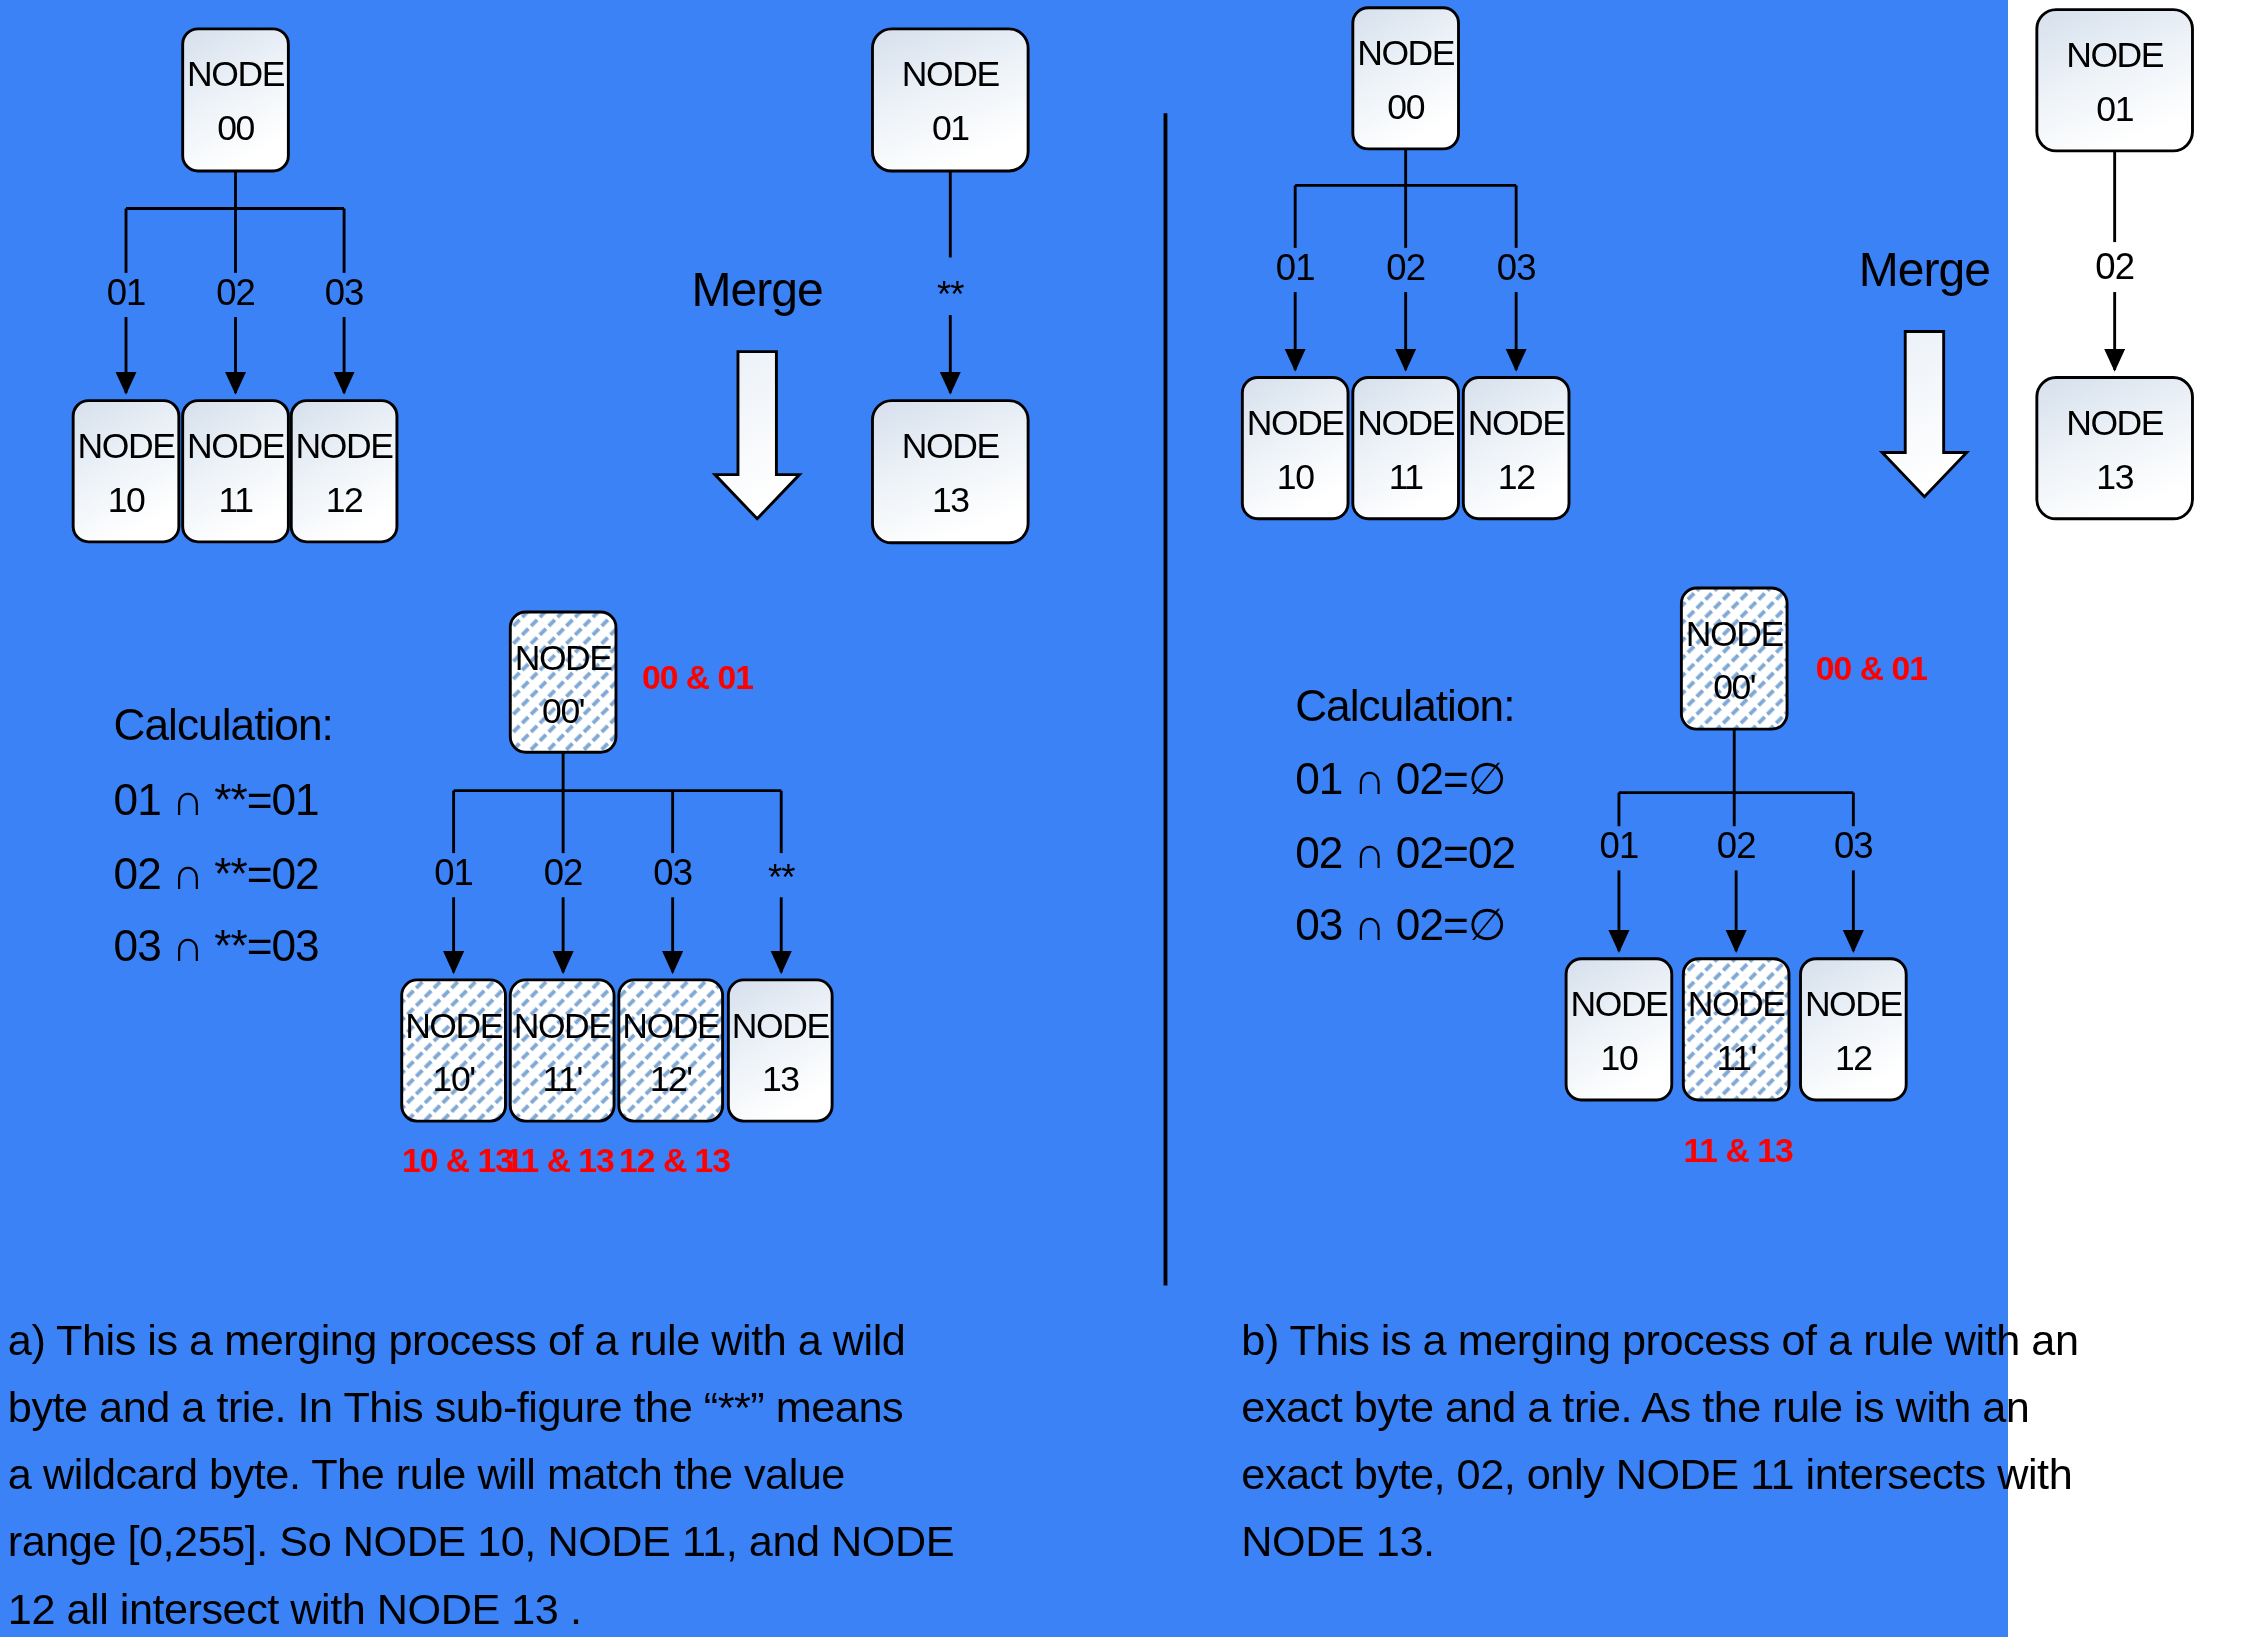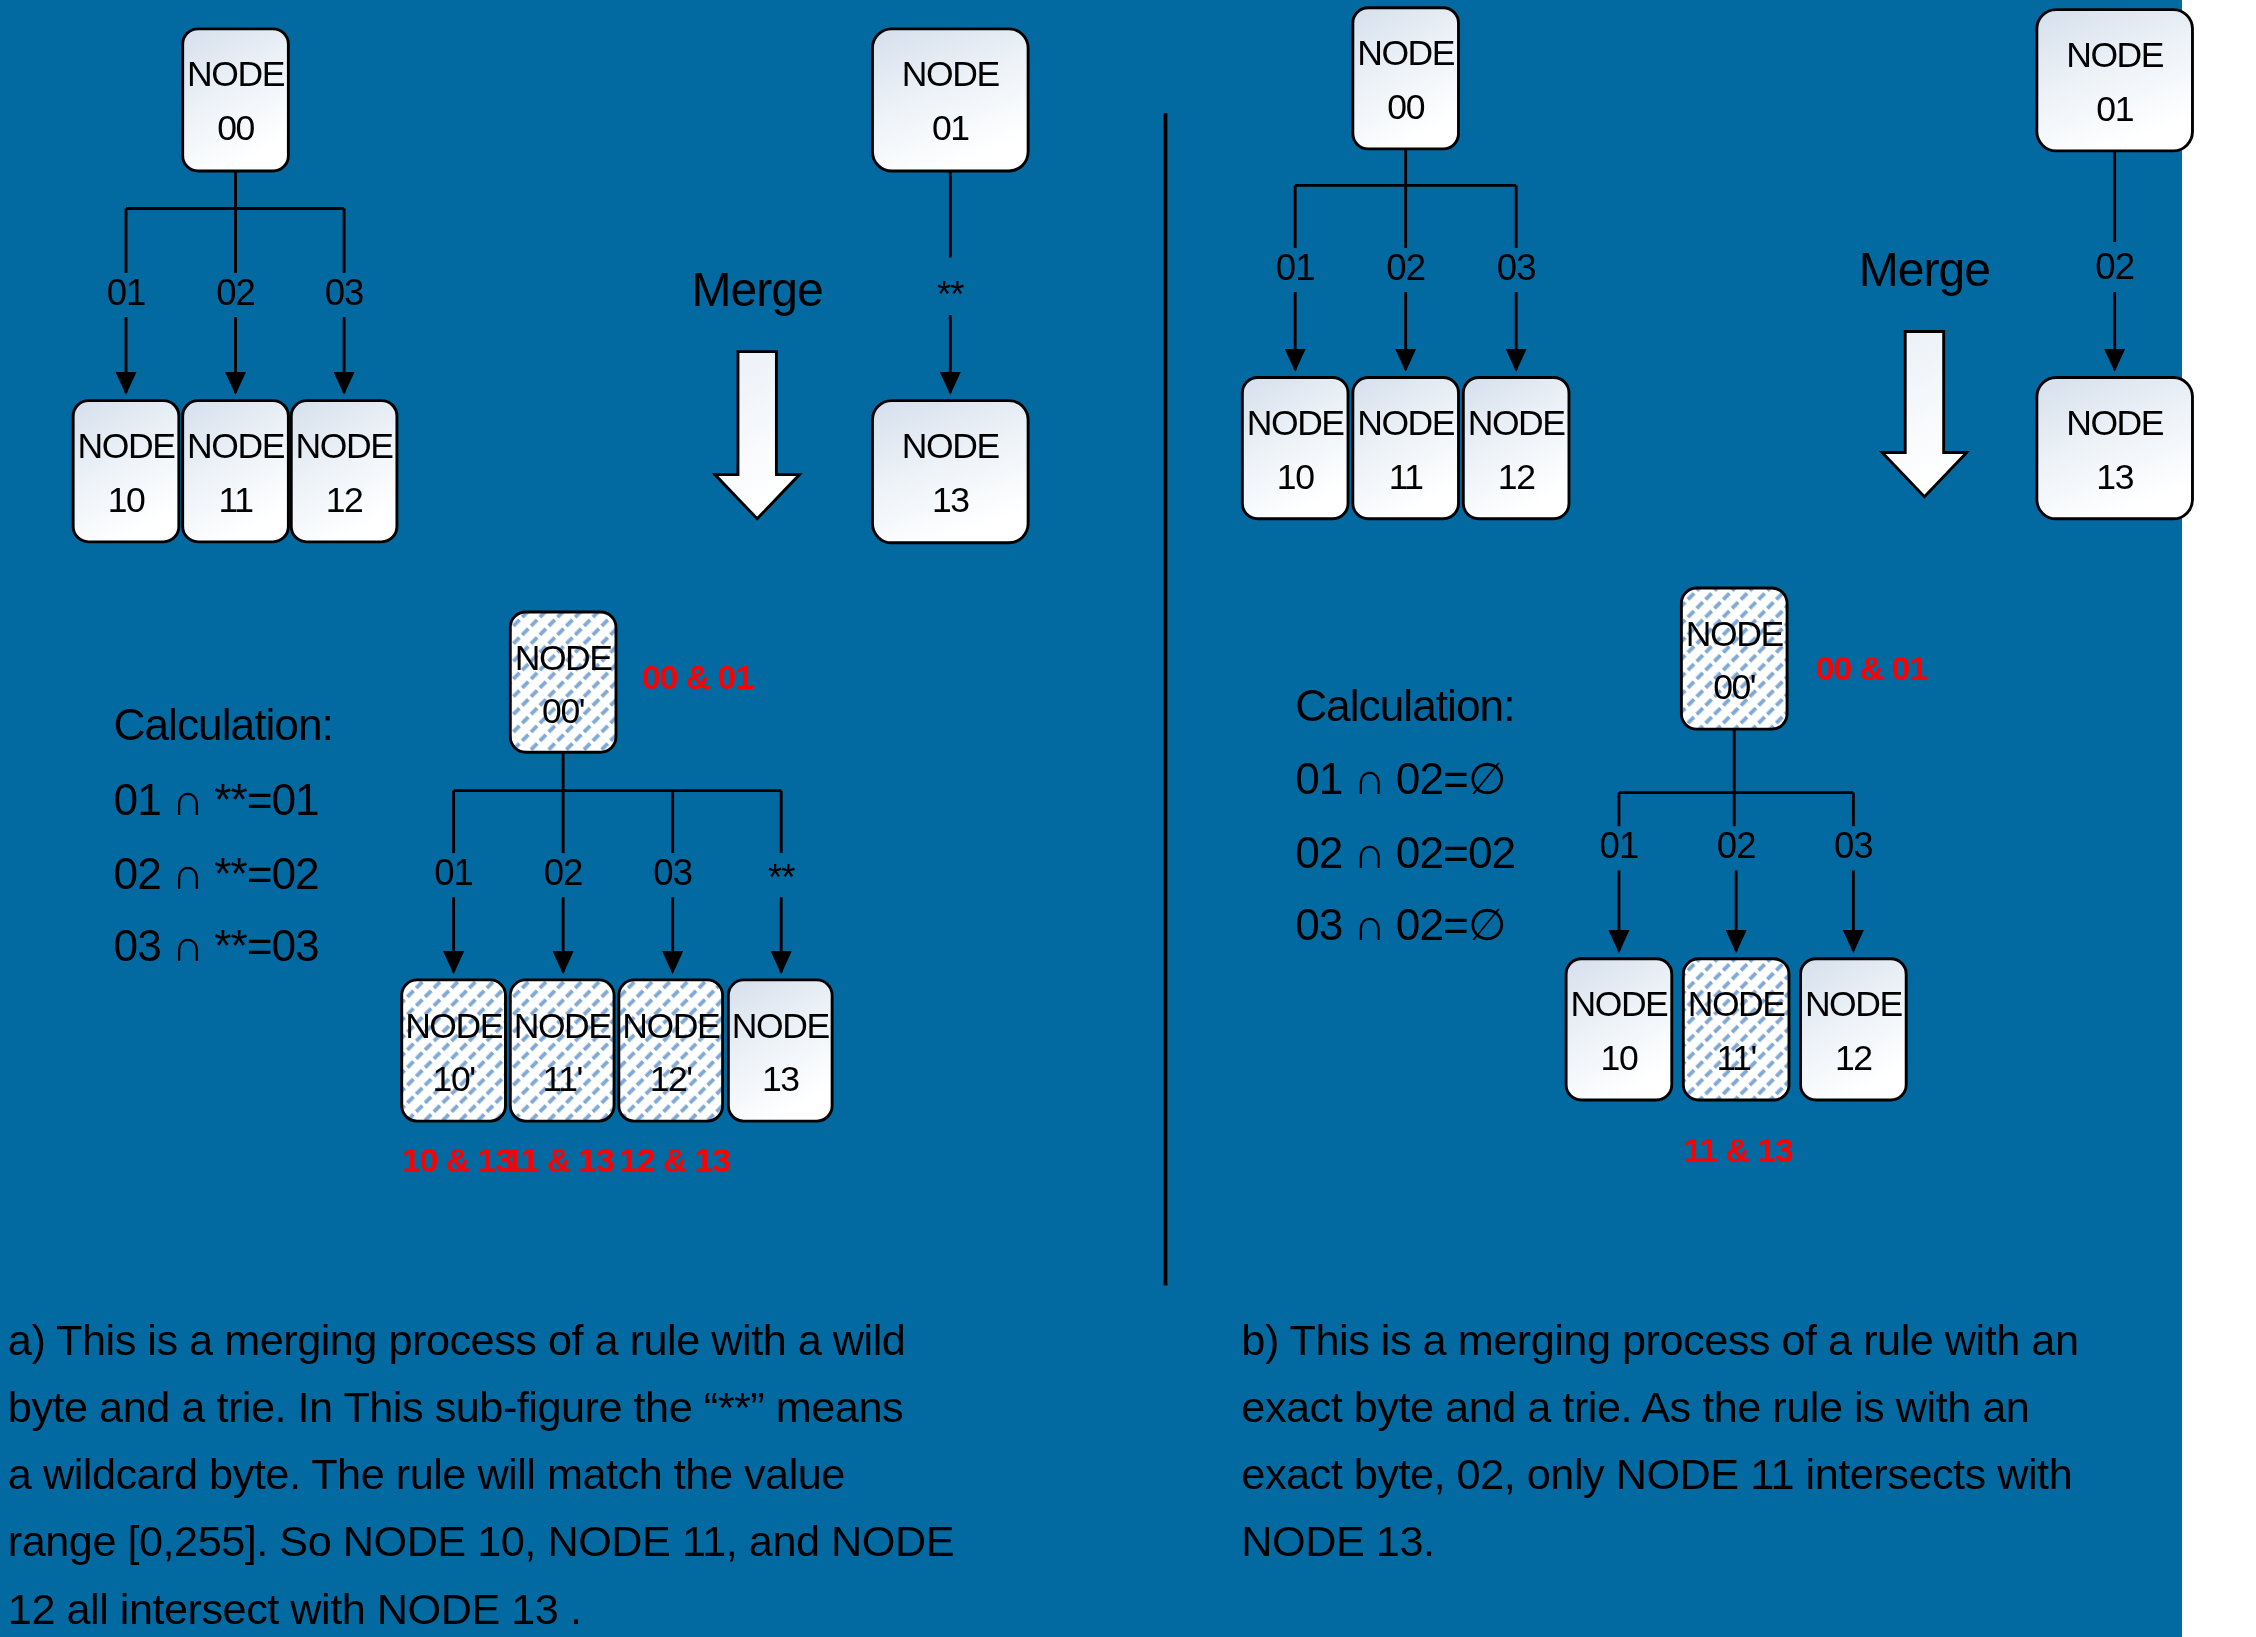--- a/index.html
+++ b/index.html
@@ -1,16 +1,16 @@
 <!DOCTYPE html>
 <html><head>
 <meta charset="utf-8">
 <style>
   html,body { margin:0; padding:0; background:#ffffff; }
-  .stage { width:2182px; height:1638px; position:relative; background:#0369a1;text-align:center; }
+  .stage { width:2008px; height:1638px; position:relative; background:#3b82f6;text-align:center; }
   svg { display:block; }
   .cline   { stroke:#000; stroke-width:3; fill:none; }
   .divider { stroke:#000; stroke-width:4; }
   .nodebox  { fill:url(#nodeGrad); stroke:#000; stroke-width:3; }
   .hatchbox { fill:url(#hatchPat); stroke:#000; stroke-width:3; }
   .blockarrow { fill:url(#arrowGrad); stroke:#000; stroke-width:3; }
   text { font-family:"Liberation Sans","DejaVu Sans",sans-serif; fill:#000; }
   .nodetext  { font-size:37px; letter-spacing:-1.5px; text-anchor:middle; }
   .edgetext  { font-size:38px; letter-spacing:-1px; text-anchor:middle; }
   .mergetext { font-size:50px; letter-spacing:-1px; text-anchor:middle; }

